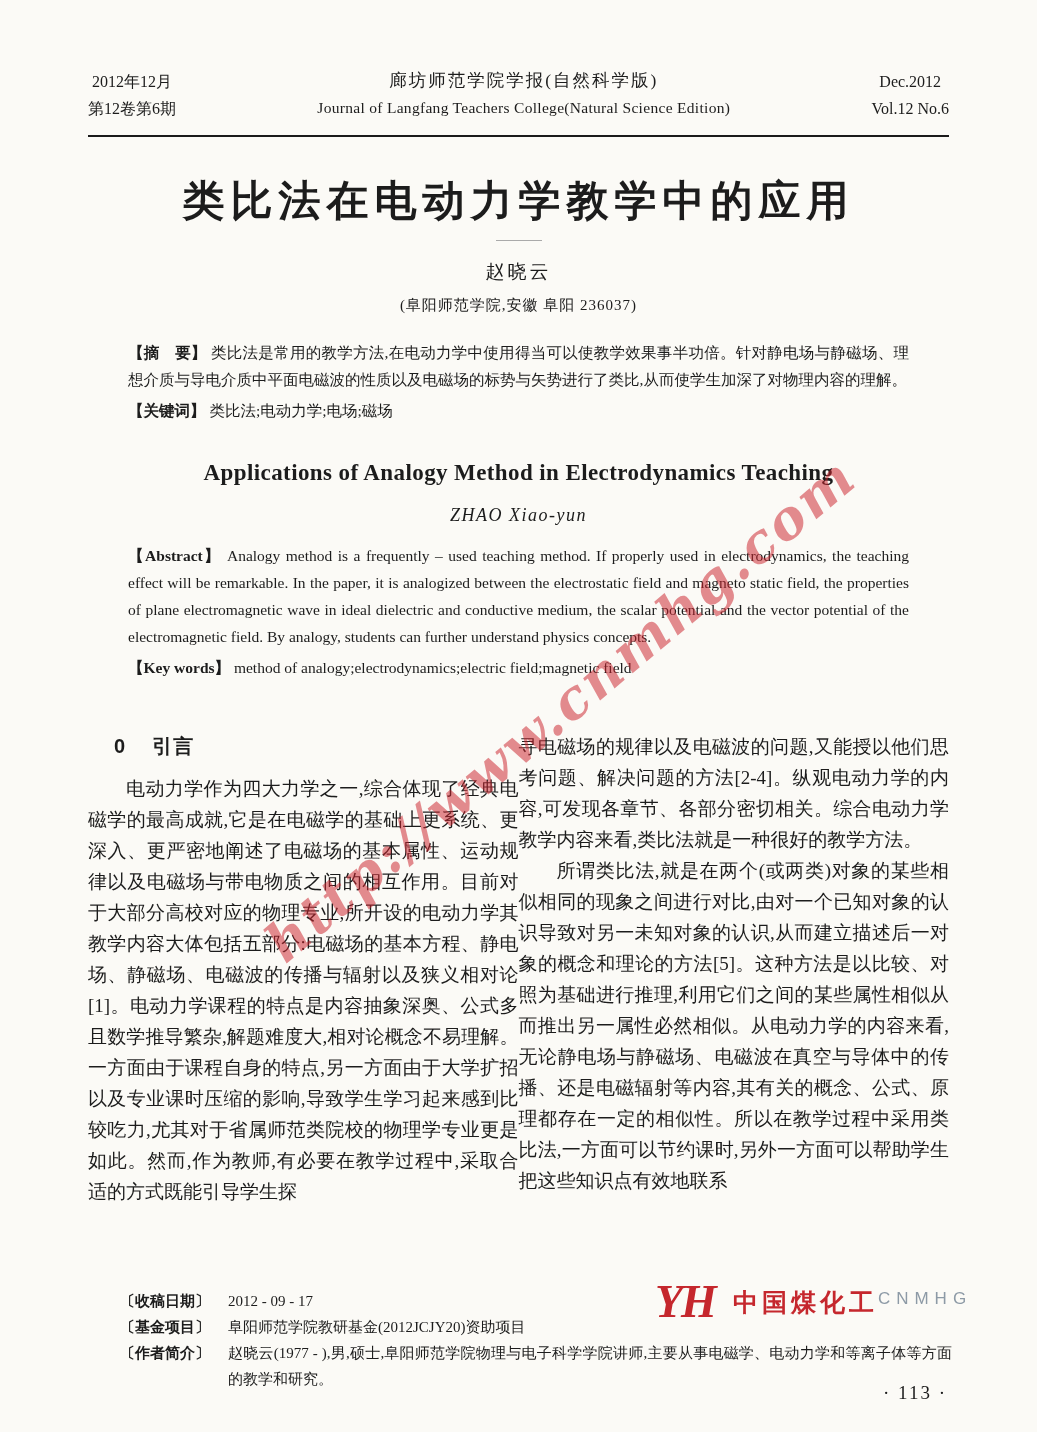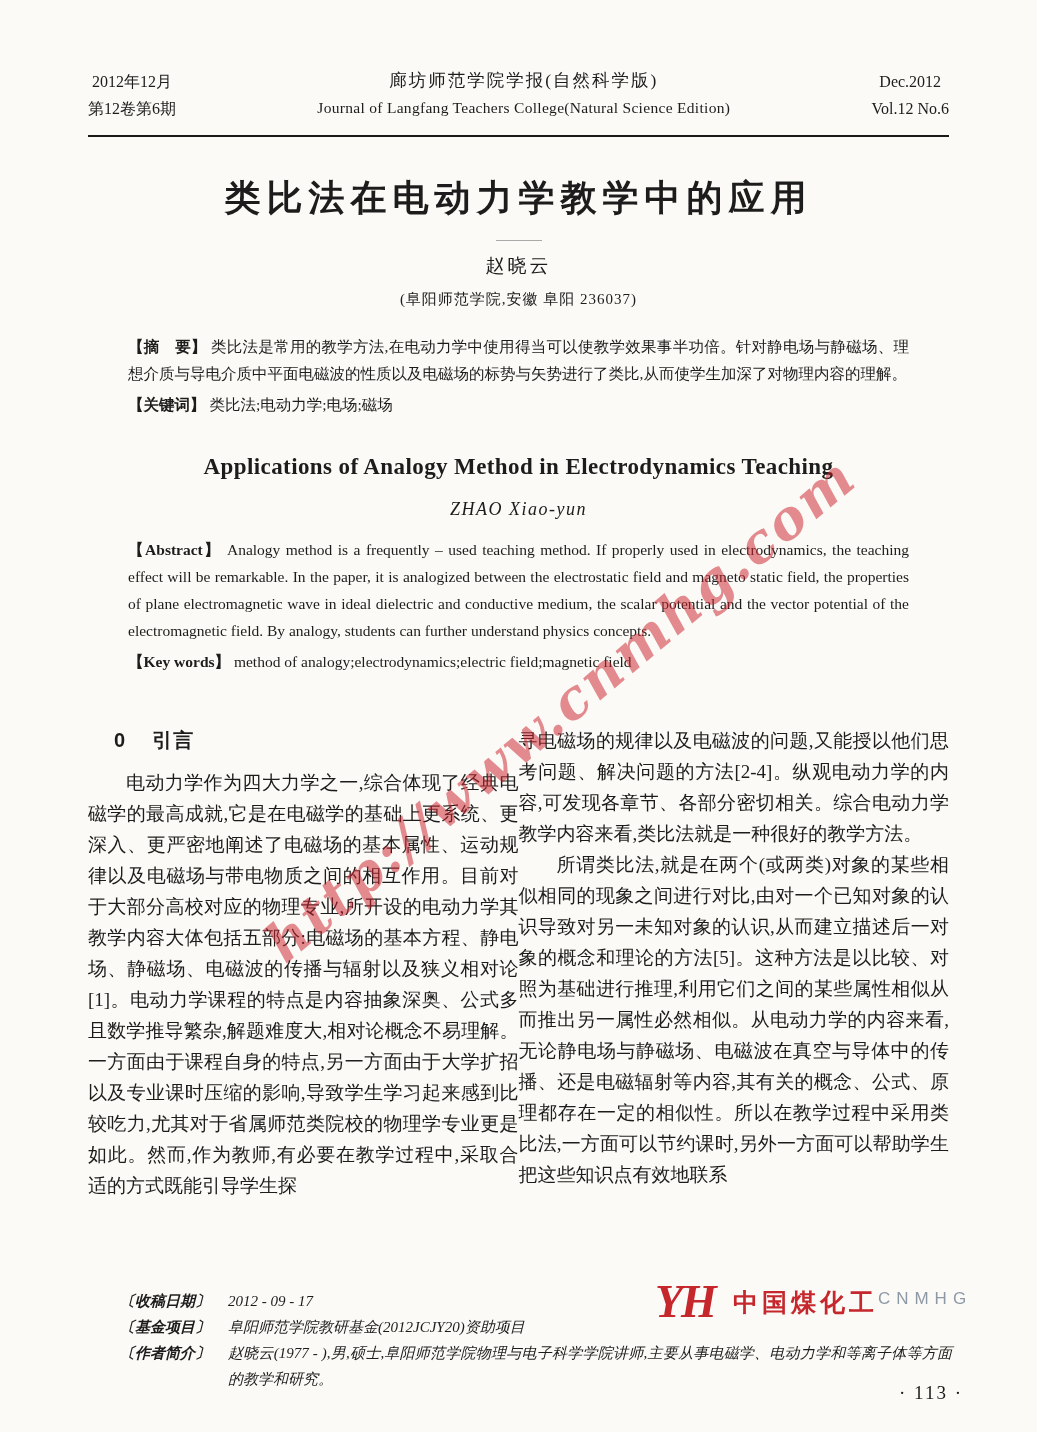--- a/index.html
+++ b/index.html
@@ -14,25 +14,25 @@
   .header { display:flex; justify-content:space-between; align-items:flex-start; padding-top:68px; }
   .h-side { text-align:center; font-size:16px; line-height:27px; white-space:nowrap; }
   .h-center { flex:1; text-align:center; }
   .journal-cn { font-size:17.5px; letter-spacing:2px; }
   .journal-en { font-size:15.5px; margin-top:7px; letter-spacing:.3px; }
   .header-rule { height:2px; background:#1a1a1a; margin-top:13px; }
 
   
   .title-cn {
     text-align:center; margin-top:40px;
-    font-family:Liberation Mono, monospace;
-    font-weight:bold; font-size:36px; letter-spacing:6px; line-height:48px;
+    font-family:Liberation Serif, serif;
+    font-weight:bold; font-size:42px; letter-spacing:6px; line-height:48px;
   }
   .author-rule { width:46px; height:1px; background:#aaa; margin:15px auto 0; }
-  .author-cn { text-align:center; margin-top:12px; font-size:19px; letter-spacing:3px; line-height:26px; }
+  .author-cn { text-align:center; margin-top:18px; font-size:19px; letter-spacing:3px; line-height:26px; }
   .affiliation { text-align:center; margin-top:10px; font-size:15px; line-height:20px; letter-spacing:1px; }
 
   
   .meta { padding:0 36px; margin-top:24px; font-size:15.5px; line-height:27px; text-align:justify; }
   .meta p { margin:4px; }
   .lbl { font-weight:bold; font-family:"Liberation Sans","DejaVu Sans",sans-serif; }
   .meta.en .lbl { font-family:"Liberation Serif","DejaVu Serif",serif; }
   .kw-line { margin-top:4px !important; }
 
   .en-title { text-align:center; margin-top:34px; font-weight:bold; font-size:23px; line-height:30px; letter-spacing:.4px; }
@@ -49,21 +49,21 @@
   .sec-head {
     font-family:"Liberation Sans","DejaVu Sans",sans-serif; font-weight:bold;
     font-size:20px; line-height:26px; margin:2px 0 14px 26px; letter-spacing:1px;
   }
   .sec-head .sec-num { margin-right:26px; }
   .columns p { margin:0; }
   .indent { text-indent:2em; }
 
   
   .footnotes { position:absolute; left:120px; top:1288px; width:832px; font-size:15px; line-height:26px; text-align:justify; }
-  .fn { position:relative; padding-left:108px;font-style:italic; }
+  .fn { position:relative; padding-left:108px; }
   .fn .lbl { position:absolute; left:0; top:0; }
 
   
   .logo {
     position:absolute; left:645px; top:1276px; display:flex; align-items:center;
     background:#fbfaf6; padding:3px 10px; gap:18px; z-index:5;
   }
   .logo-mark { color:#c5272d; font-family:"Liberation Serif",serif; font-weight:bold; font-style:italic;
     font-size:46px; line-height:46px; letter-spacing:-2px; }
   .logo-text { display:flex; flex-direction:row; }
@@ -75,21 +75,21 @@
   
   .watermark {
     position:absolute; left:190px; top:690px; width:710px; text-align:center;
     transform:rotate(-40deg);
     font-family:"DejaVu Serif","Liberation Serif",serif; font-weight:bold; font-style:italic;
     font-size:54px; letter-spacing:3px; color:rgba(203,35,45,.52);
     pointer-events:none; z-index:4; white-space:nowrap;
   }
 
   
-  .pageno { position:absolute; right:74px; top:1382px; font-size:19px; letter-spacing:2px; }
+  .pageno { position:absolute; right:90px; top:1382px; font-size:19px; letter-spacing:2px; }
 </style>
 </head>
 <body>
 
 <div class="page">
 
   <div class="header">
     <div class="h-side">
       <div>2012年12月</div>
       <div>第12卷第6期</div>

